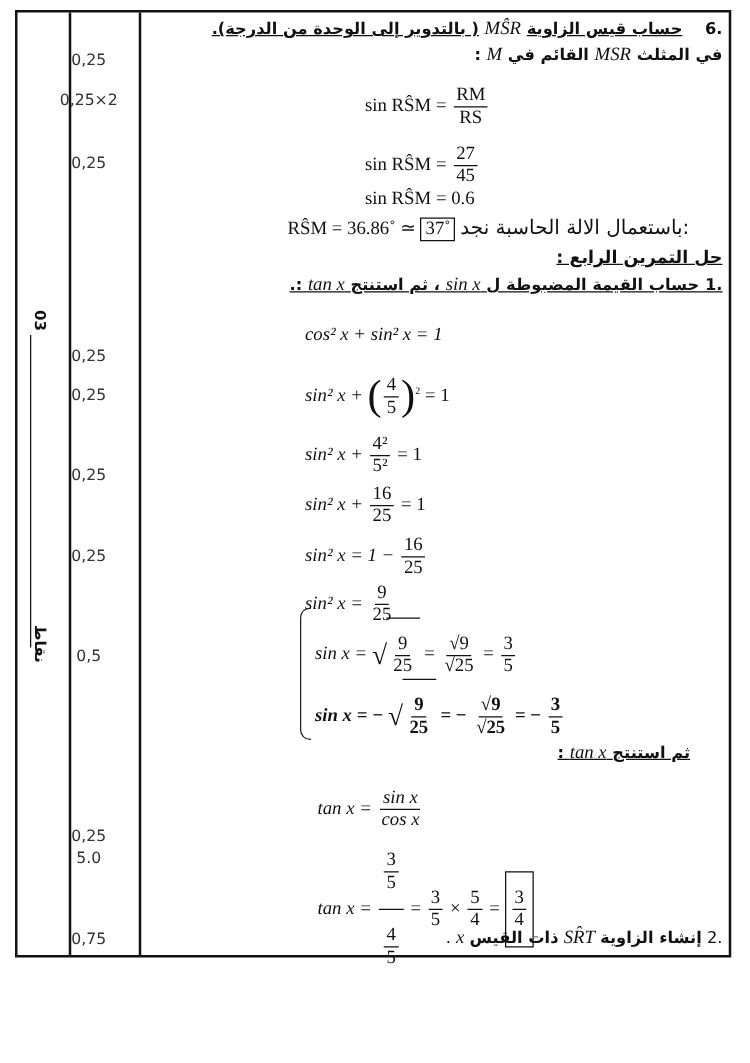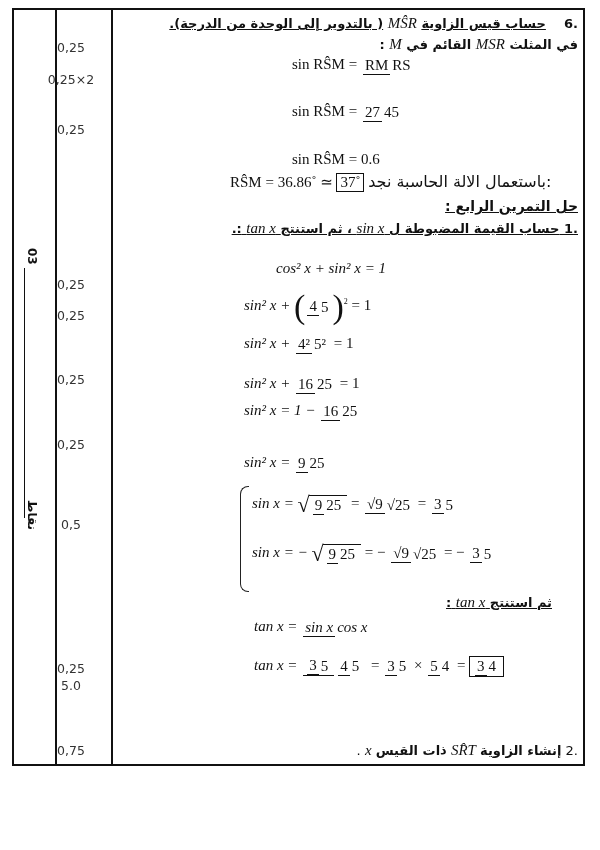--- a/index.html
+++ b/index.html
@@ -7,21 +7,21 @@
          font-family:"Liberation Serif", serif; color:#111; }
   .sheet { position:absolute; left:12px; top:8px; width:573px; height:758px;
            border:2px solid #111; box-sizing:border-box; }
   .col-line { position:absolute; top:0; bottom:0; width:0; border-left:2px solid #111; }
   .abs { position:absolute; white-space:nowrap; }
   .mark { font-family:"DejaVu Sans", sans-serif; font-size:12.5px; color:#333;
           width:54px; text-align:center; left:44px; }
   .ar { font-family:"DejaVu Sans", sans-serif; font-weight:bold; direction:rtl; font-size:13px; }
   .m { font-family:"Liberation Serif", serif; font-size:15px; }
   .mi { font-style:italic; }
-  .frac { display:inline-flex; flex-direction:row; align-items:center; vertical-align:middle; margin:0 2px; }
+  .frac { display:inline-flex; flex-direction:column; align-items:center; vertical-align:middle; margin:12px 2px; }
   .frac .n { border-bottom:1px solid #111; padding:0 2px; line-height:17px; }
   .frac .d { padding:0 2px; line-height:17px; }
   .boxed { border:1px solid #111; padding:0 3px; display:inline-block; }
   .sqrt { display:inline-flex; align-items:center; vertical-align:middle; }
   .sqrt .rad { font-size:22px; line-height:1; margin-right:-1px; }
   .sqrt .body { border-top:1px solid #111; padding:0 2px; }
   .vlabel { position:absolute; left:13px; top:248px; width:26px; height:290px; }
   .vlabel .txt { position:absolute; left:0; top:0; transform:rotate(90deg); transform-origin:left top; left:26px;
                  font-family:"DejaVu Sans", sans-serif; font-weight:bold; font-size:12px; white-space:nowrap; }
   .vline { position:absolute; left:11px; top:20px; width:0; height:250px; border-left:1.5px solid #111; }
@@ -96,21 +96,21 @@
 <div class="abs ar" style="right:22px; top:198px; font-size:14px; text-decoration:underline;text-align:right;">حل التمرين الرابع :</div>
 <div class="abs ar" style="right:22px; top:220px; text-decoration:underline;">
   <span>.1</span>
   <span>حساب القيمة المضبوطة ل</span>
   <span class="m mi" style="font-weight:normal">sin x</span>
   <span>، ثم استنتج</span>
   <span class="m mi" style="font-weight:normal">tan x</span>
   <span>:.</span>
 </div>
 
-<div class="abs m mi" style="left:244px; top:260px;margin-left:32px;">cos² x + sin² x = 1</div>
+<div class="abs m mi" style="left:244px; top:260px;">cos² x + sin² x = 1</div>
 
 <div class="abs m" style="left:244px; top:288px;">
   <span class="mi">sin² x +</span>
   <span style="font-size:34px;vertical-align:middle;font-weight:100">(</span><span class="frac">
       <span class="n">4</span>
       <span class="d">5</span>
     </span><span style="font-size:34px;vertical-align:middle;font-weight:100">)</span><span class="sup">2</span>
   <span>= 1</span>
 </div>
 
@@ -125,21 +125,21 @@
 
 <div class="abs m" style="left:244px; top:375px;">
   <span class="mi">sin² x +</span>
   <span class="frac">
       <span class="n">16</span>
       <span class="d">25</span>
     </span>
   <span>= 1</span>
 </div>
 
-<div class="abs m" style="left:244px; top:402px;">
+<div class="abs m" style="left:244px; top:416px;">
   <span class="mi">sin² x = 1 −</span>
   <span class="frac">
       <span class="n">16</span>
       <span class="d">25</span>
     </span>
 </div>
 
 <div class="abs m" style="left:244px; top:454px;text-align:right;">
   <span class="mi">sin² x =</span>
   <span class="frac">
@@ -164,21 +164,21 @@
       <span class="n">√9</span>
       <span class="d">√25</span>
     </span>
   =
   <span class="frac">
       <span class="n">3</span>
       <span class="d">5</span>
     </span>
 </div>
 
-<div class="abs m" style="left:252px; top:543px;">
+<div class="abs m" style="left:252px; top:543px;font-weight:bold;">
   <span class="mi">sin x = −</span>
   <span class="sqrt">
       <span class="rad">√</span>
       <span class="body"><span class="frac">
           <span class="n">9</span>
           <span class="d">25</span>
         </span></span>
     </span>
   = −
   <span class="frac">

